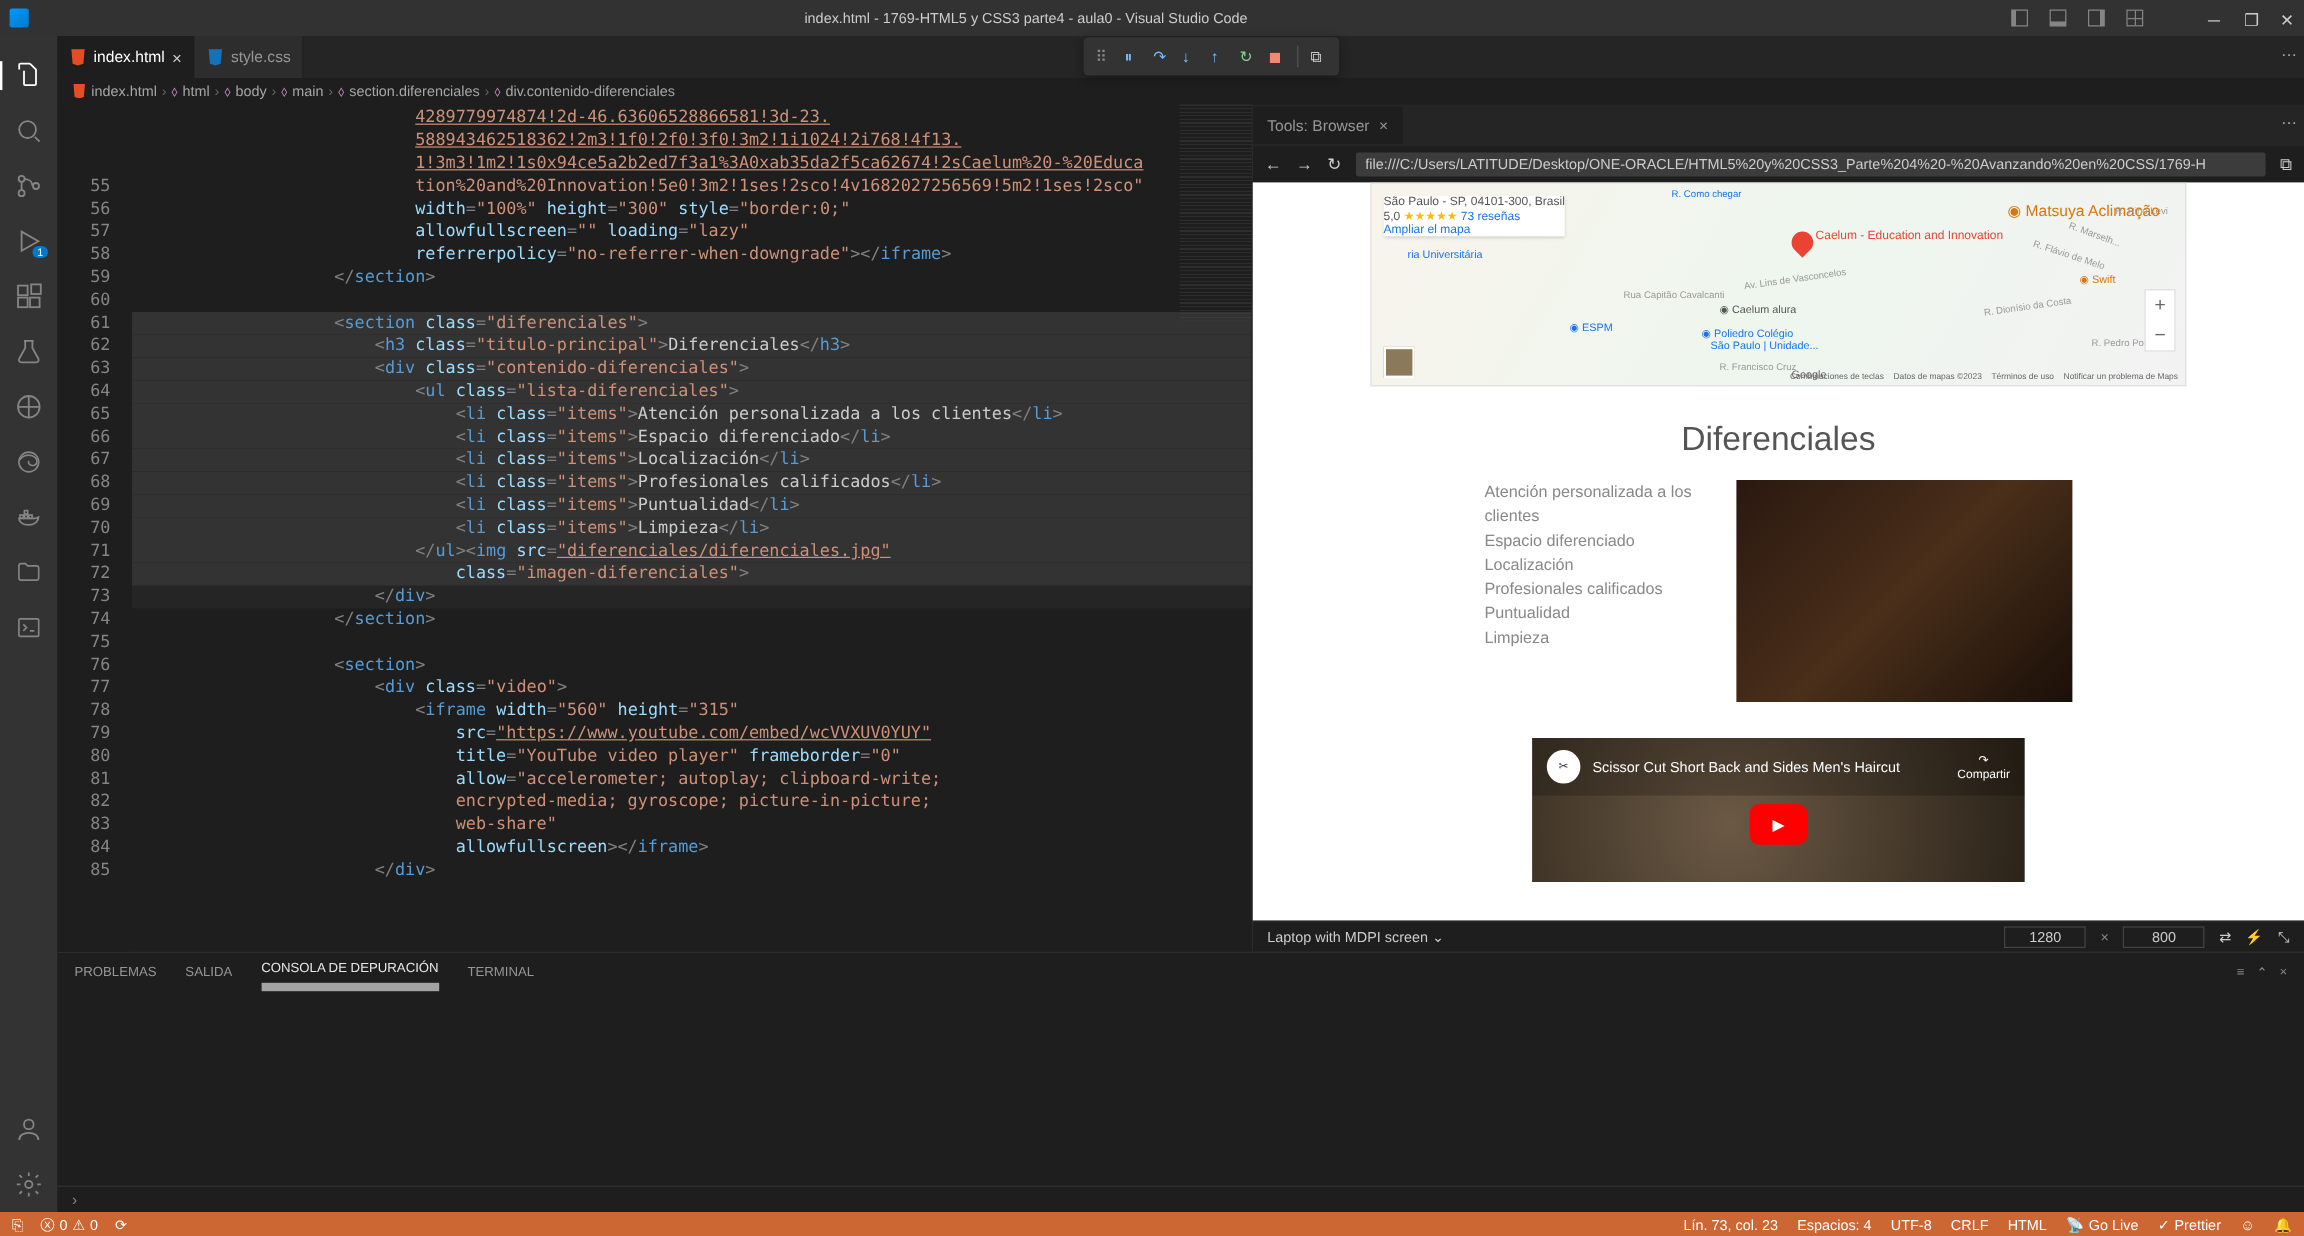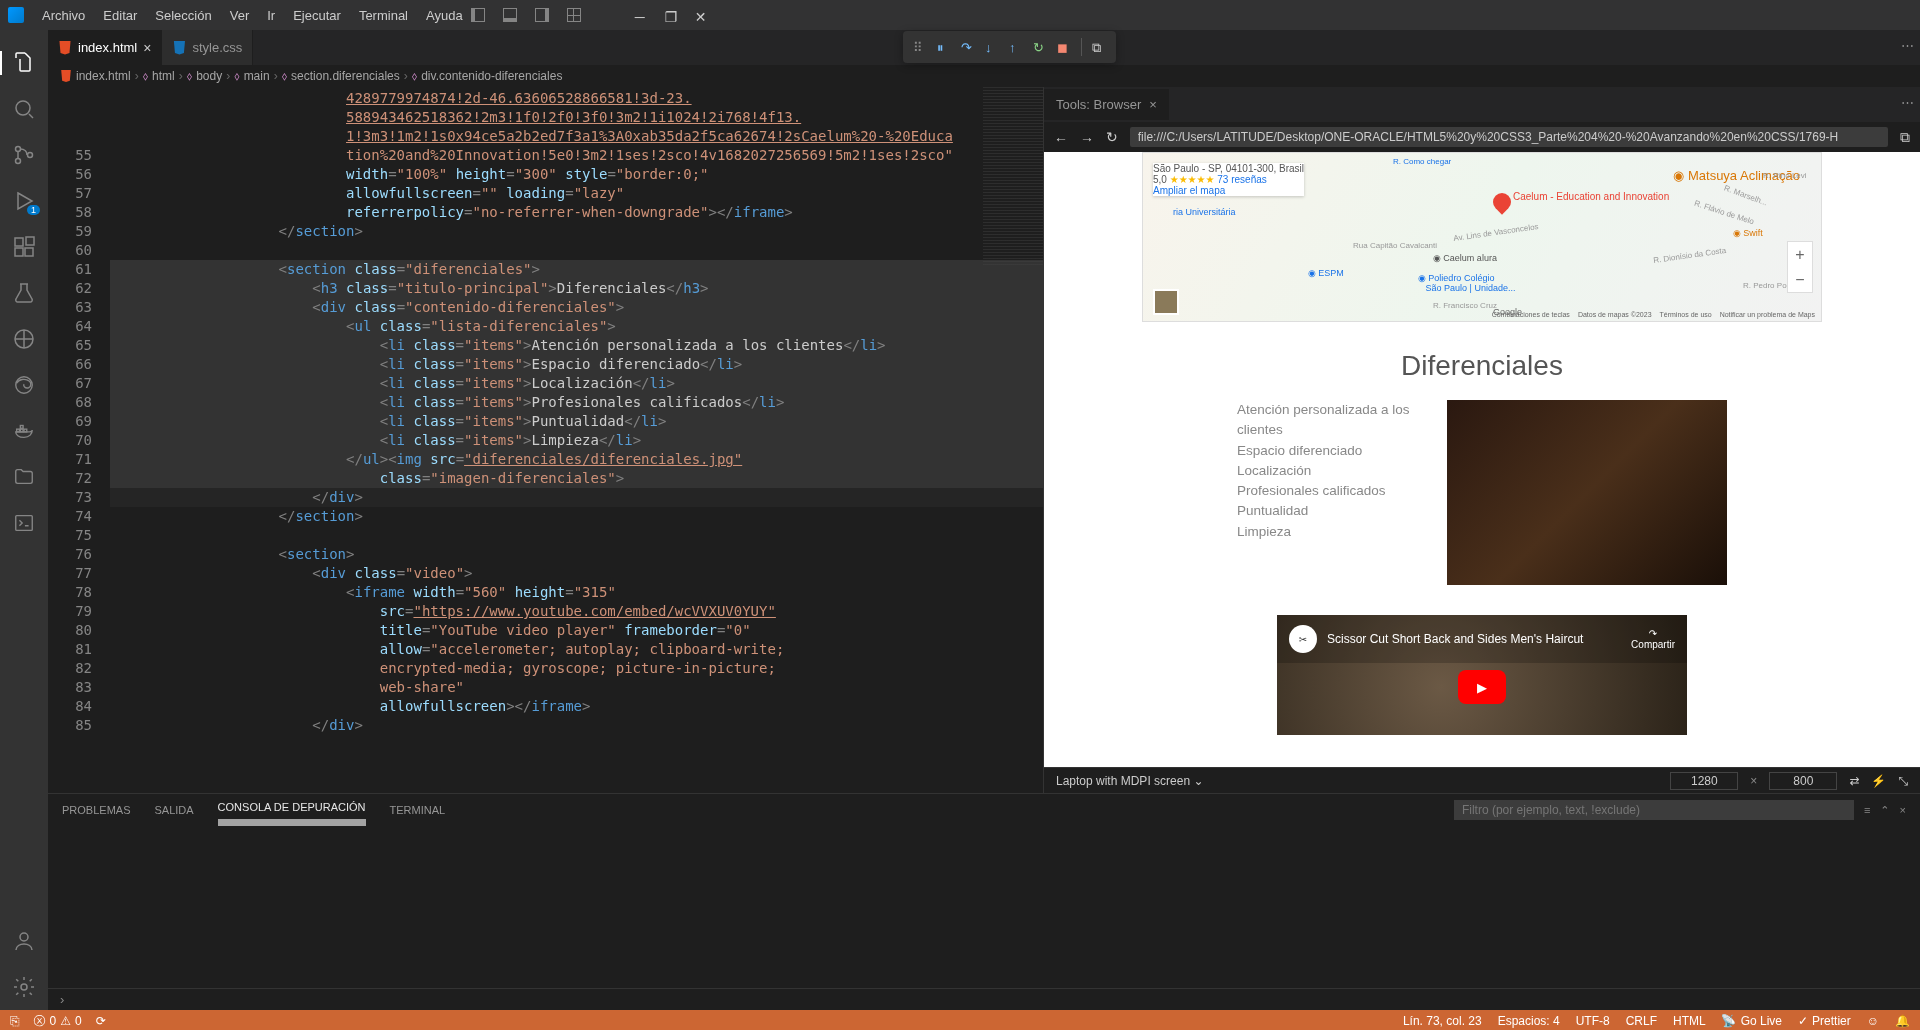--- a/index.html
+++ b/index.html
@@ -82,30 +82,21 @@
 .status-bar { height: 22px; background: #cc6633; display: flex; align-items: center; padding: 0 10px; gap: 14px; color: #ffffff; font-size: 12px; }
 .status-bar .sb-item { display: flex; align-items: center; gap: 4px; cursor: pointer; }
 .status-bar .sb-right { margin-left: auto; display: flex; gap: 16px; align-items: center; }
 .brc-shell { height: 22px; background: #1e1e1e; color: #888; padding: 0 12px; display: flex; align-items: center; font-size: 13px; border-top: 1px solid #333;}
 </style>
 </head>
 <body>
 
 <div class="titlebar">
   <div class="vscode-logo"></div>
-  <div class="menu-items">
-    <div class="menu-item"><span>Archivo</span></div>
-    <div class="menu-item"><span>Editar</span></div>
-    <div class="menu-item"><span>Selección</span></div>
-    <div class="menu-item"><span>Ver</span></div>
-    <div class="menu-item"><span>Ir</span></div>
-    <div class="menu-item"><span>Ejecutar</span></div>
-    <div class="menu-item"><span>Terminal</span></div>
-    <div class="menu-item"><span>Ayuda</span></div>
-  </div>
+  <div class="title">index.html - 1769-HTML5 y CSS3 parte4 - aula0 - Visual Studio Code</div>
   <div class="title-controls">
     <span class="layout-icon" style="border-left-width:4px"></span>
     <span class="layout-icon" style="border-bottom-width:4px"></span>
     <span class="layout-icon" style="border-right-width:4px"></span>
     <span class="layout-icon" style="background:linear-gradient(#858585,#858585) center/1px 100% no-repeat,linear-gradient(#858585,#858585) center/100% 1px no-repeat"></span>
     <span style="width:18px"></span>
     <span class="win-icon">─</span>
     <span class="win-icon">❐</span>
     <span class="win-icon">✕</span>
   </div>
@@ -393,21 +384,20 @@
       </div>
     </div>
 
     <div class="panel">
       <div class="panel-tabs">
         <span class="ptab">PROBLEMAS</span>
         <span class="ptab">SALIDA</span>
         <span class="ptab active">CONSOLA DE DEPURACIÓN</span>
         <span class="ptab">TERMINAL</span>
         <div class="panel-right">
-          <input class="filter-inp" placeholder="Filtro (por ejemplo, text, !exclude)" style="">
           <span style="color:#888">≡</span>
           <span style="color:#888">⌃</span>
           <span style="color:#888">×</span>
         </div>
       </div>
     </div>
     <div class="brc-shell">›</div>
   </div>
 </div>
 

